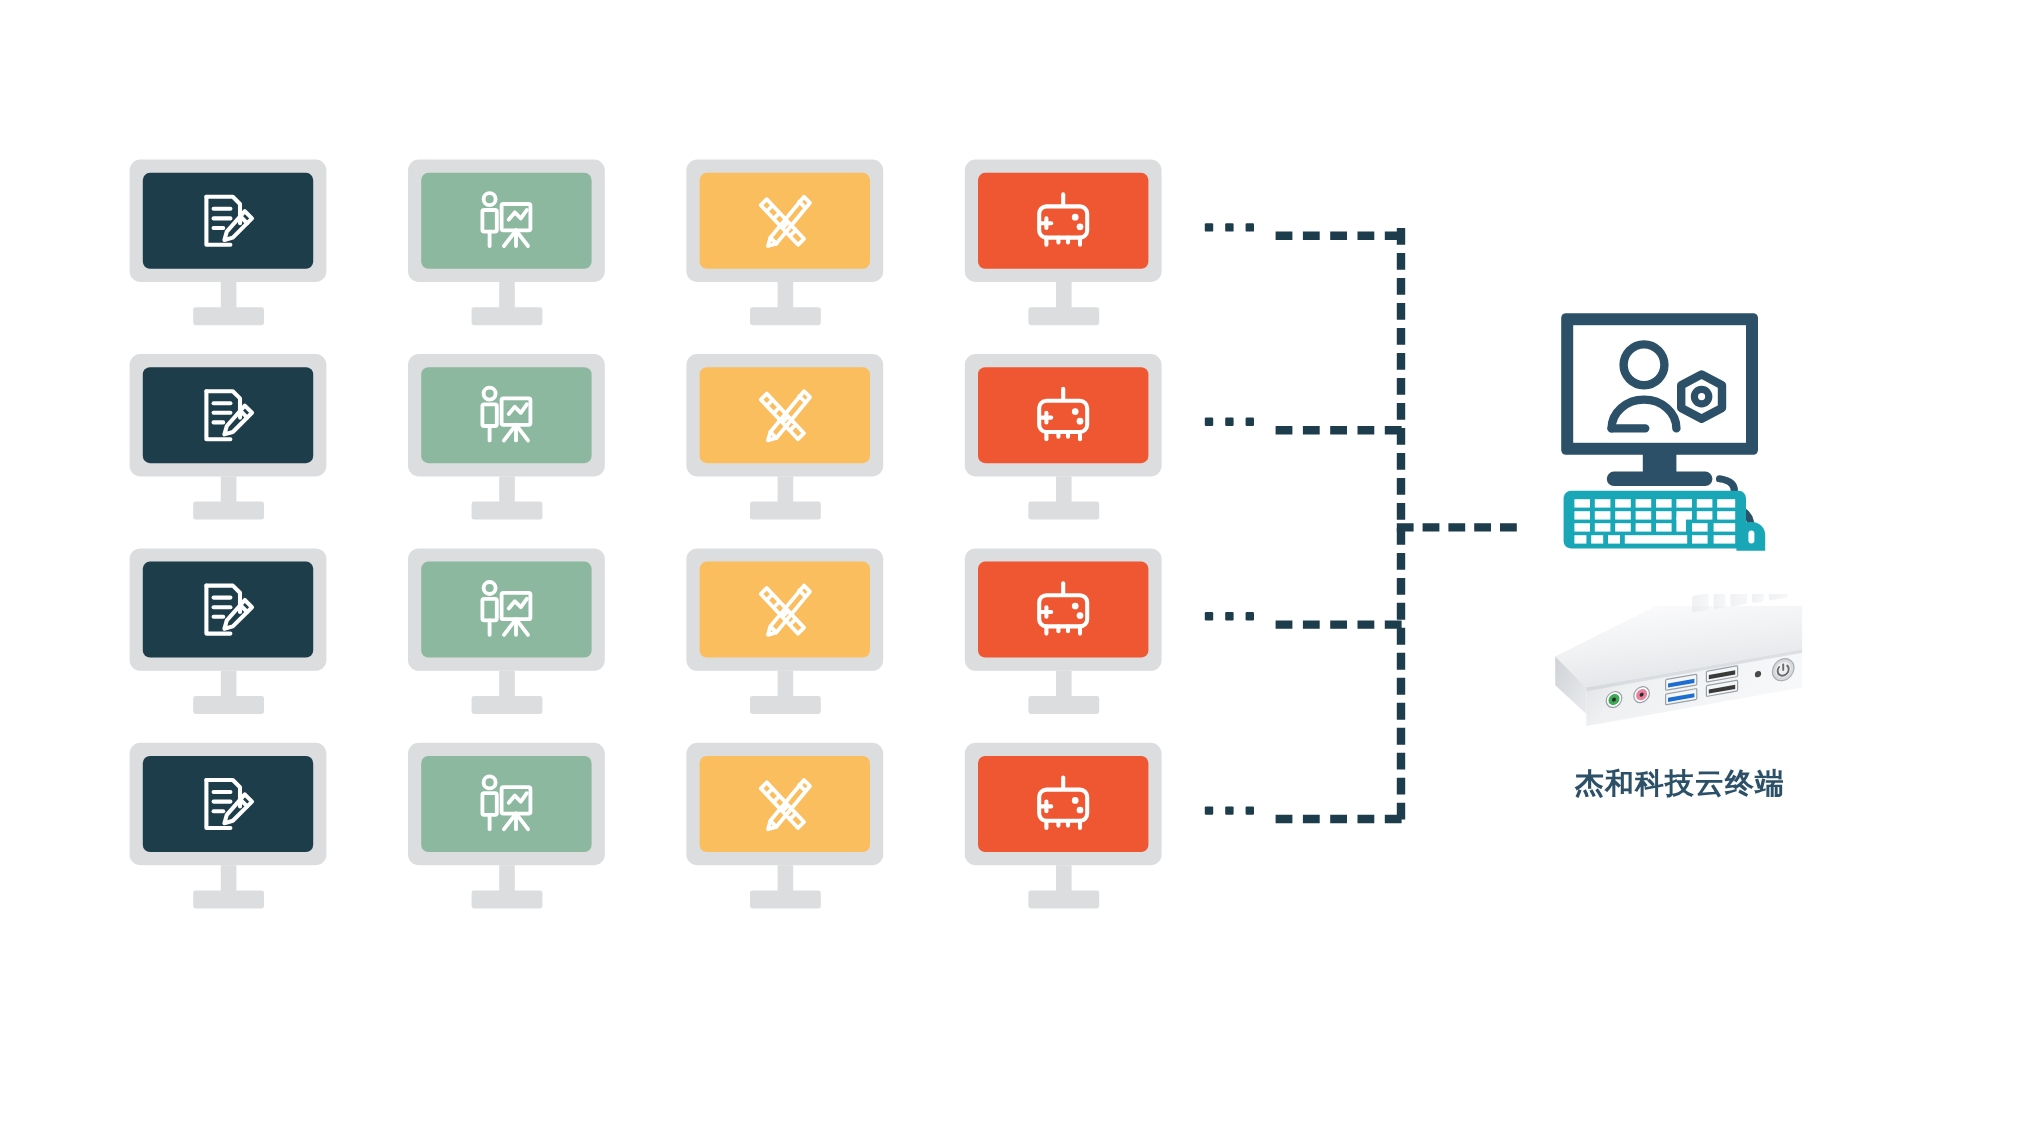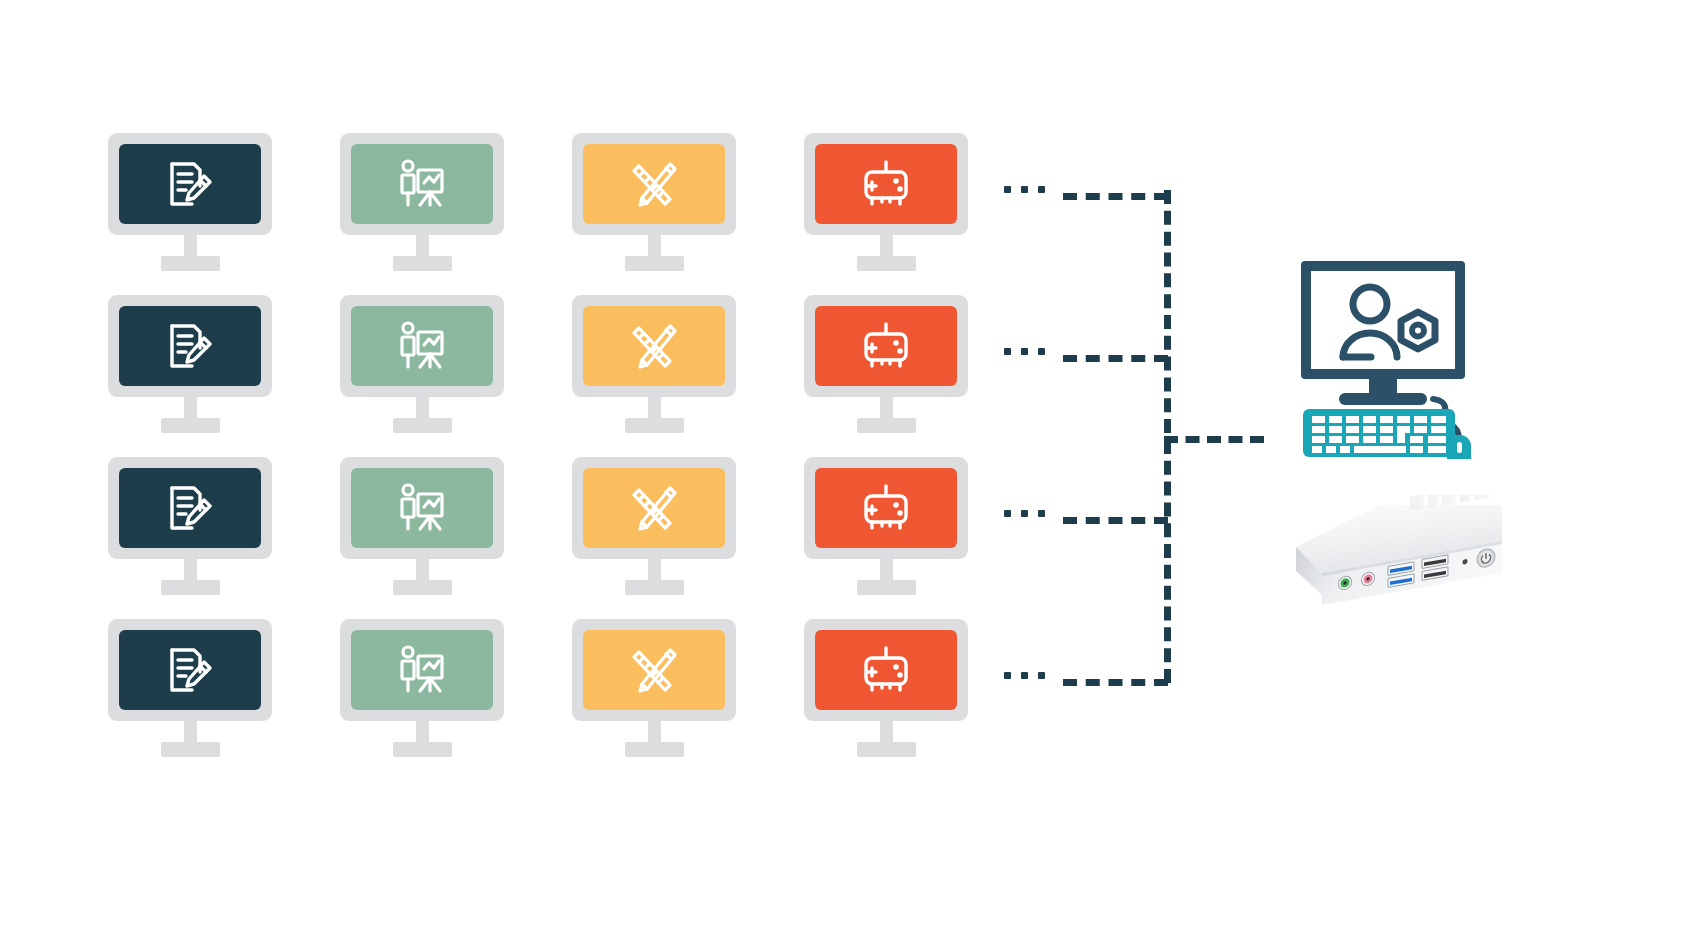--- a/index.html
+++ b/index.html
@@ -653,14 +653,15 @@
         <g>
           <circle cx="164" cy="14" r="9" fill="#d7d9dc" stroke="#a9acb1" stroke-width="1"></circle>
           <circle cx="164" cy="14" r="6.4" fill="#eceef0"></circle>
           <path d="M164 9.6 v4.6" stroke="#6b6b6b" stroke-width="1.6" stroke-linecap="round"></path>
           <path d="M160.6 11.2 a4.6 4.6 0 1 0 6.8 0" fill="none" stroke="#6b6b6b" stroke-width="1.6" stroke-linecap="round"></path>
         </g>
       </g>
     </svg>
   </div>
 
+  <div id="device-caption">杰和科技云终端</div>
 
 </div>
 
 </body></html>

